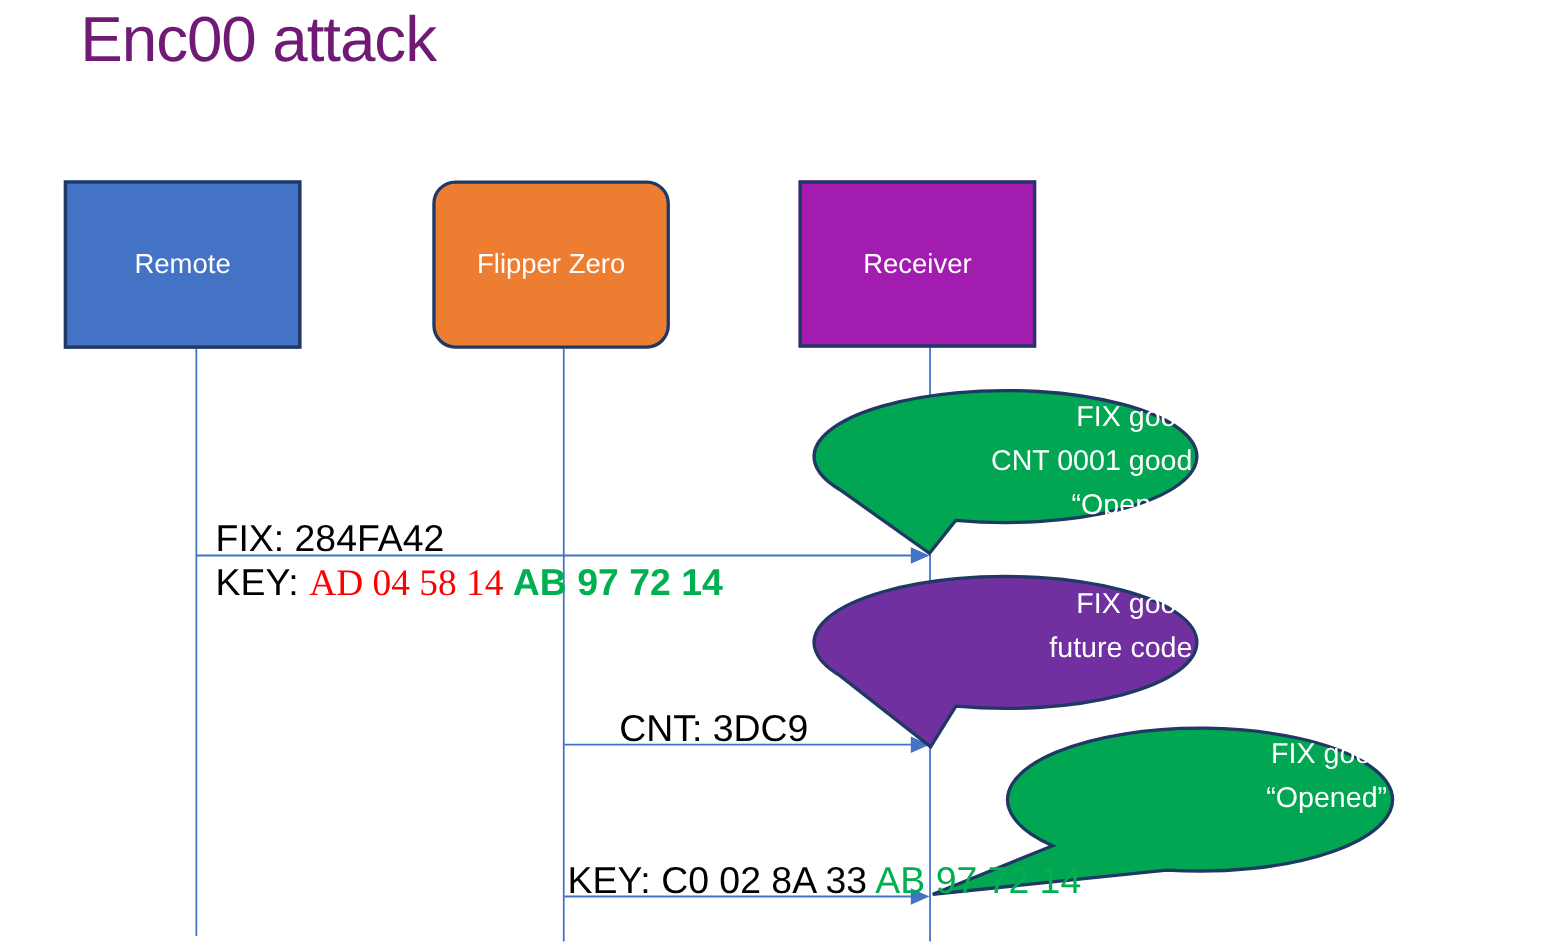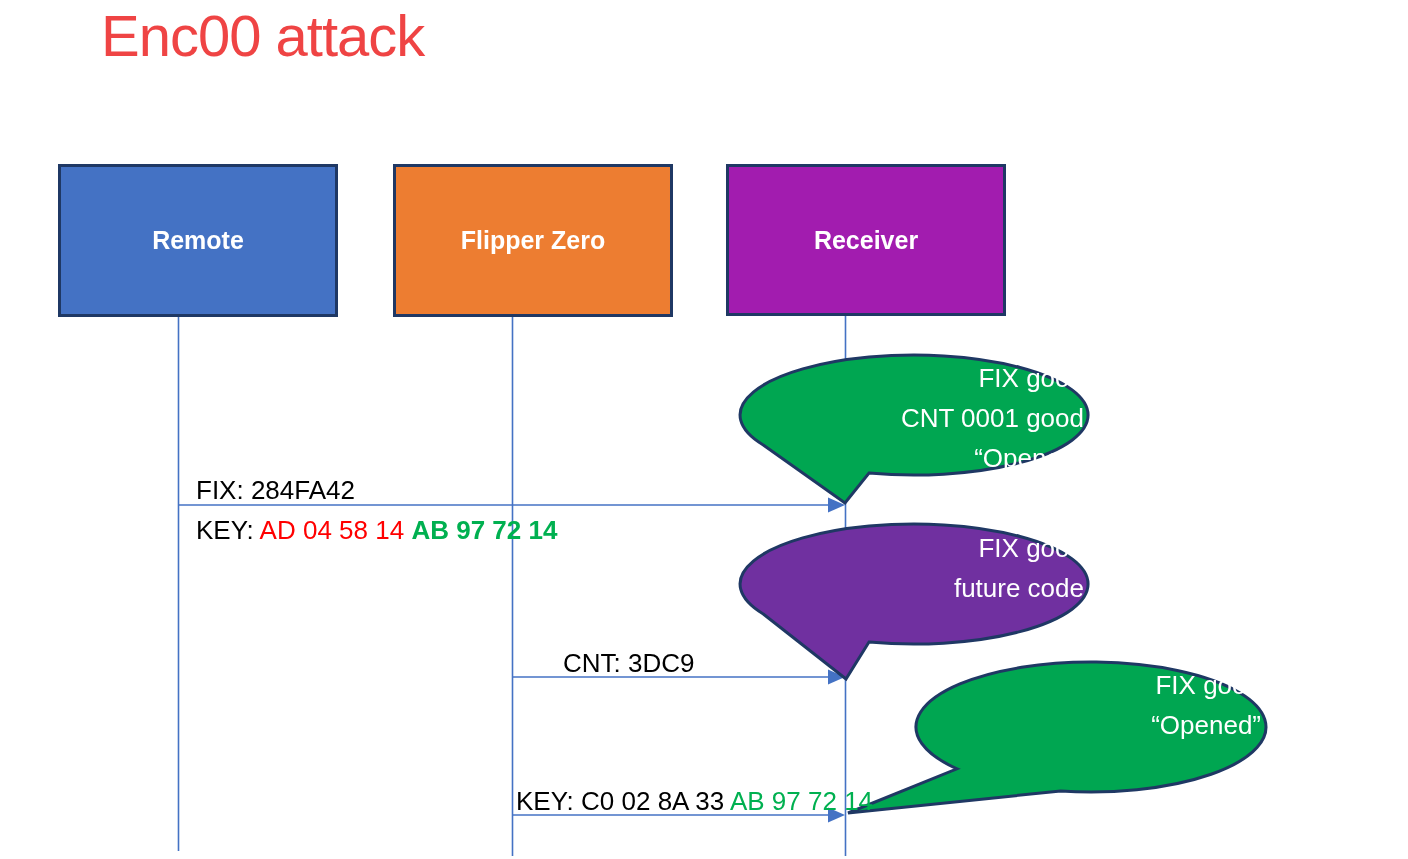--- a/index.html
+++ b/index.html
@@ -11,41 +11,41 @@
     font-family:"Liberation Sans", sans-serif;
   }
   #diagram-svg{position:absolute;left:0;top:0;width:1408px;height:859px;}
   .lifeline{stroke:#4472C4;stroke-width:1.6;fill:none;}
   .msg-line{stroke:#4472C4;stroke-width:1.6;fill:none;}
   .arrow-head{fill:#4472C4;stroke:none;}
   .callout-shape{stroke:#1F3864;stroke-width:3;}
   .page-title{
     position:absolute;left:73px;top:2px;
     font-size:58px;font-weight:400;letter-spacing:-1px;
-    color:#ef4444;white-space:nowrap;margin-left:28px;
+    color:#701a75;white-space:nowrap;
   }
   .actor{
-    position:absolute;width:280px;
+    position:absolute;width:216px;
     border:3px solid #1F3864;
     box-sizing:border-box;
     display:flex;align-items:center;justify-content:center;
-    color:#ffffff;font-size:25px;font-weight:700;
+    color:#ffffff;font-size:25px;font-weight:400;
   }
   .actor-remote{left:58px;top:164px;height:153px;background:#4472C4;}
   .actor-flipper{left:393px;top:164px;height:153px;background:#ED7D31;}
   .actor-receiver{left:726px;top:164px;height:152px;background:#00A651;}
   .msg{
     position:absolute;
-    font-size:26px;line-height:40px;color:#000000;
+    font-size:34px;line-height:40px;color:#000000;
     white-space:nowrap;
   }
   .msg-m1{left:196px;top:470px;}
   .msg-m2{left:516px;top:643px;margin-left:47px;}
   .msg-m3{left:516px;top:781px;}
-  .seg-red{color:#FF0000;}
+  .seg-red{color:#FF0000;font-family:Liberation Serif, serif;}
   .seg-green{color:#00B050;}
   .seg-green-bold{color:#00B050;font-weight:700;}
   .callout-text{
     position:absolute;width:340px;
     text-align:right;
     color:#ffffff;font-size:26px;line-height:40px;
     white-space:nowrap;
   }
   .callout-text-c1{left:744px;top:358px;}
   .callout-text-c2{left:744px;top:528px;}
@@ -75,21 +75,21 @@
     <path class="callout-shape" d="M 763.3 445 A 174 60 0 1 1 869 473 L 845 503 Z" fill="#00A651"></path>
     <path class="callout-shape" d="M 763.3 614 A 174 60 0 1 1 869 642 L 846 679 Z" fill="#7030A0"></path>
     <path class="callout-shape" d="M 957 768.8 A 175 65 0 1 1 1060.6 791 L 848 813 Z" fill="#00A651"></path>
   </svg>
 
   <div class="page-title">Enc00 attack</div>
 
   <div class="actor actor-remote" style="background: rgb(68, 114, 196);">
     <span>Remote</span>
   </div>
-  <div class="actor actor-flipper" style="background: rgb(237, 125, 49);">
+  <div class="actor actor-flipper" style="background: rgb(237, 125, 49); border-radius: 21px;">
     <span>Flipper Zero</span>
   </div>
   <div class="actor actor-receiver" style="background: #a21caf;">
     <span>Receiver</span>
   </div>
 
   <div class="msg msg-m1">
     <div><span>FIX: 284FA42</span></div>
     <div>
       <span>KEY: </span><span class="seg-red">AD 04 58 14 </span><span class="seg-green-bold">AB 97 72 14</span>

